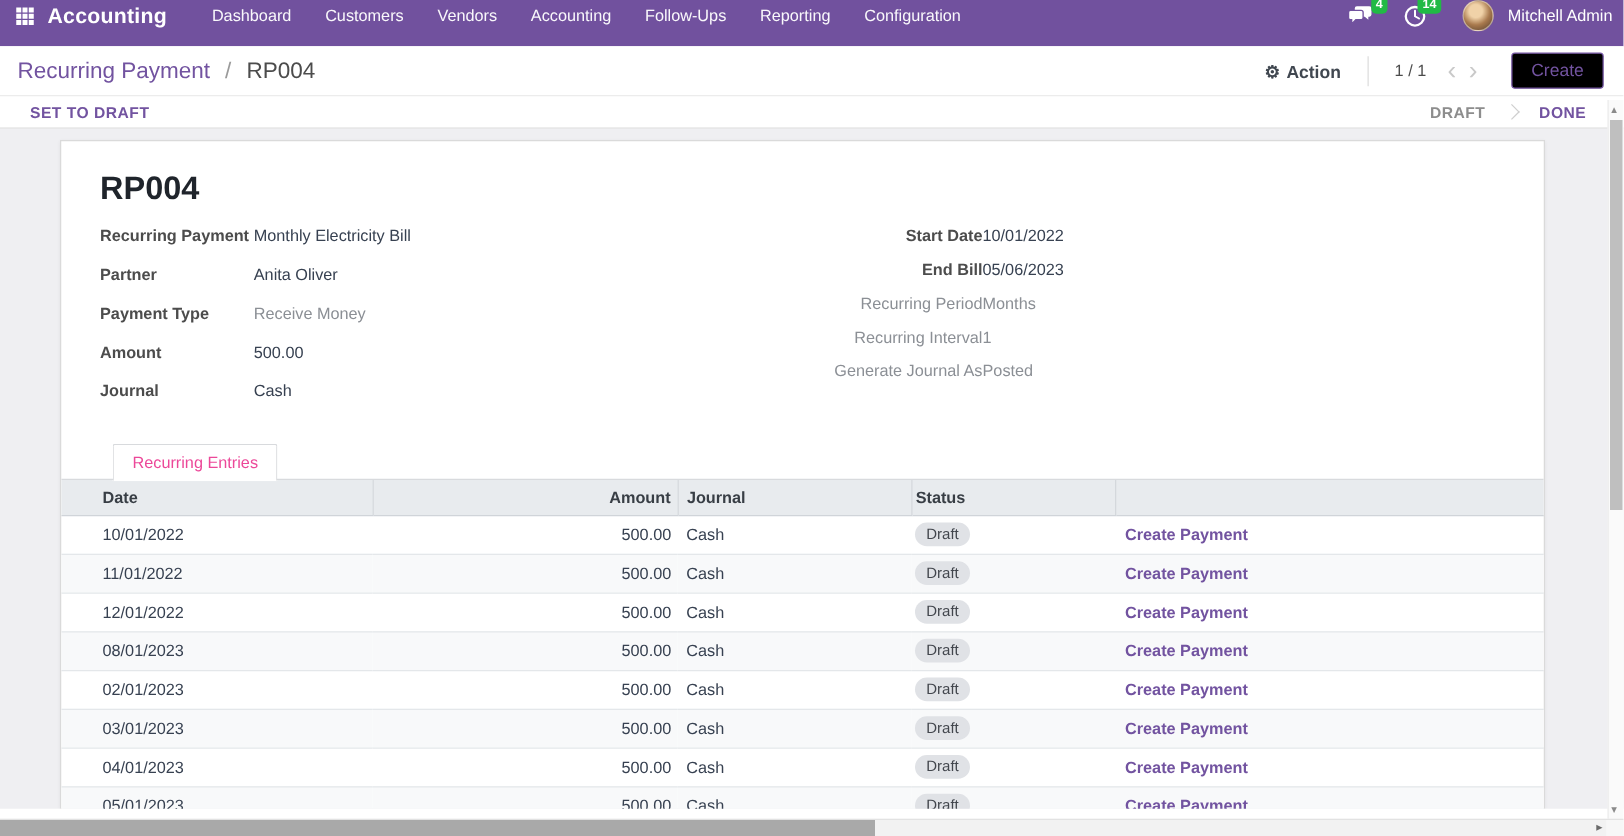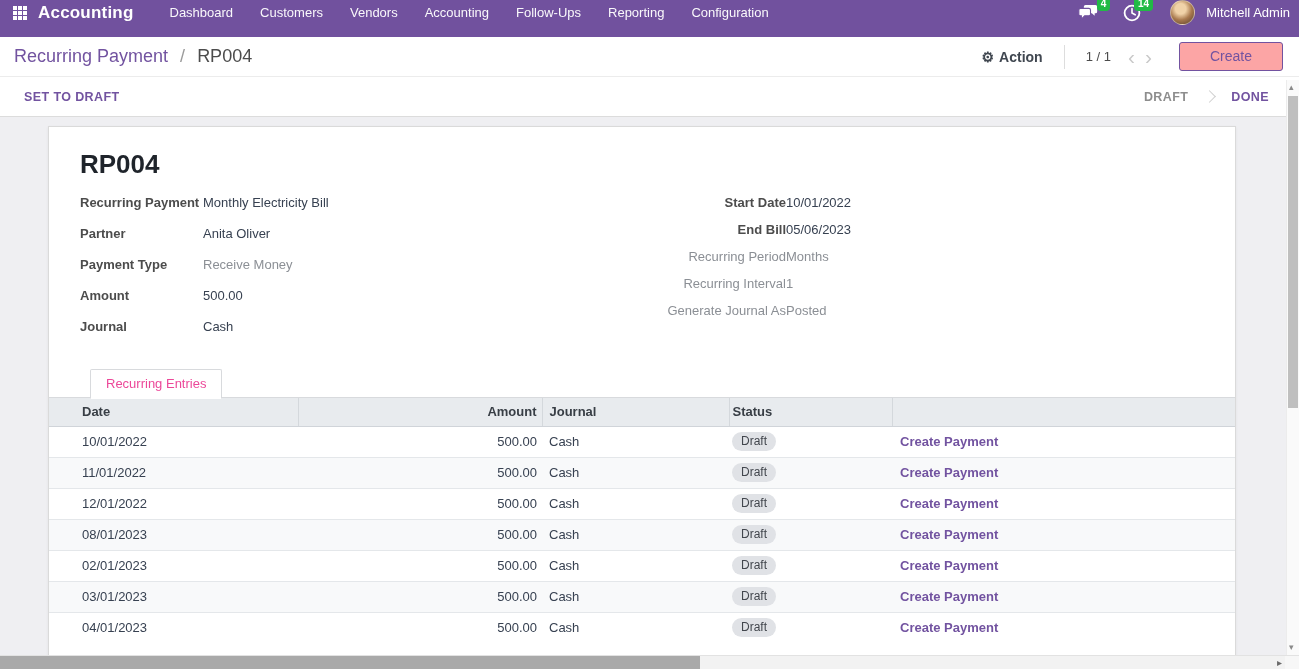--- a/index.html
+++ b/index.html
@@ -25,24 +25,24 @@
   .breadcrumb { font-size:18px; color:#555; }
   .breadcrumb .parent { color:var(--accent,#7253A0); cursor:pointer; text-decoration:none; }
   .breadcrumb .sep { color:#9a9a9a; margin:0 7px; }
   .breadcrumb .current { color:#4c4c4c; }
   .cp-right { display:flex; align-items:center; }
   .action-btn { display:inline-flex; align-items:center; gap:5px; font-size:14px; font-weight:bold; color:#404750; cursor:pointer; }
   .gear { font-size:14px; color:#404750; }
   .cp-divider { width:1px; height:24px; background:#ddd; margin:0 21px; }
   .pager { font-size:13px; color:#4c4c4c; margin-right:12px; }
   .pg-arrow { font-size:21px; line-height:18px; color:#c9c9c9; margin:0 5px; cursor:default; }
-  .create-btn { margin-left:22px; background:#fca5a5; border:1px solid var(--accent,#7253A0); color:var(--accent,#7253A0); font-family:inherit; font-size:14px; padding:5px 30px 6px; border-radius:3px; cursor:pointer; }
-
-  
-  .statusbar { height:41px; background:#fff; border-top:1px solid #ececec; border-bottom:1px solid #dcdcdc; display:flex; align-items:center; justify-content:space-between; padding:0 30px 0 24px; }
+  .create-btn { margin-left:22px; background:#000000; border:1px solid var(--accent,#7253A0); color:var(--accent,#7253A0); font-family:inherit; font-size:14px; padding:5px 15px 6px; border-radius:3px; cursor:pointer; }
+
+  
+  .statusbar { height:27px; background:#fff; border-top:1px solid #ececec; border-bottom:1px solid #dcdcdc; display:flex; align-items:center; justify-content:space-between; padding:0 30px 0 24px; }
   .set-draft { color:var(--accent,#7253A0); font-size:12.5px; font-weight:bold; letter-spacing:.4px; cursor:pointer; }
   .states { display:flex; align-items:center; gap:15px; }
   .state { font-size:12.5px; font-weight:bold; color:#8d8d8d; letter-spacing:.4px; cursor:pointer; }
   .state.active { color:var(--accent,#7253A0); }
   .chevron { width:9px; height:9px; border-top:1px solid #cfcfcf; border-right:1px solid #cfcfcf; transform:rotate(45deg); margin:0 2px; }
 
   
   .main { height:544px; background:#efeff2; overflow:hidden; }
   .sheet { width:1188px; margin:9px 0 0 48px; height:535px; background:#fff; border:1px solid #dadada; border-bottom:none; box-shadow:0 1px 3px rgba(0,0,0,.06); overflow:hidden; }
   .record-title { font-size:26px; font-weight:bold; color:#1f242b; margin:22px 0 15px 31px; }
@@ -273,20 +273,27 @@
               <td class="td-status"><span class="badge-draft">Draft</span></td>
               <td class="td-action"><a class="link-create">Create Payment</a></td>
             </tr>
             <tr>
               <td class="td-date">04/01/2023</td>
               <td class="td-amount">500.00</td>
               <td class="td-journal">Cash</td>
               <td class="td-status"><span class="badge-draft">Draft</span></td>
               <td class="td-action"><a class="link-create">Create Payment</a></td>
             </tr>
+            <tr>
+              <td class="td-date">05/01/2023</td>
+              <td class="td-amount">500.00</td>
+              <td class="td-journal">Cash</td>
+              <td class="td-status"><span class="badge-draft">Draft</span></td>
+              <td class="td-action"><a class="link-create">Create Payment</a></td>
+            </tr>
           </tbody>
       </table>
     </div>
   </div>
 
   <div class="vscrollbar">
     <span class="vs-up">▴</span>
     <span class="vs-thumb"></span>
     <span class="vs-down">▾</span>
   </div>

